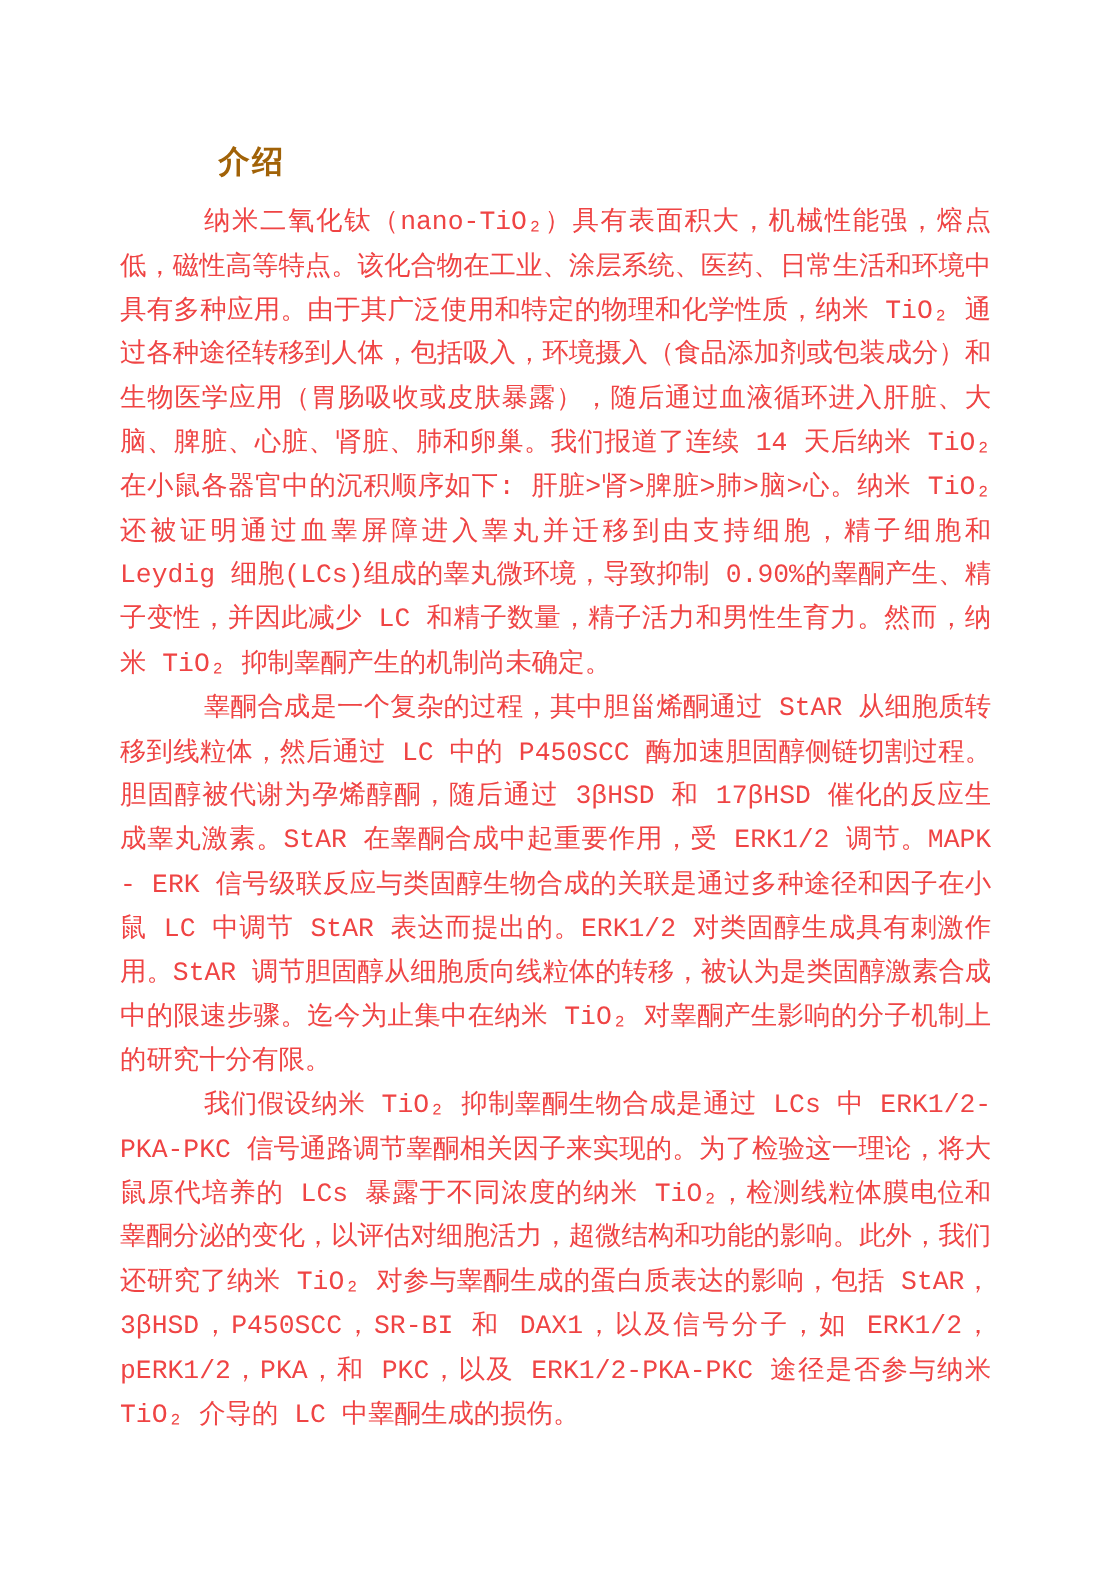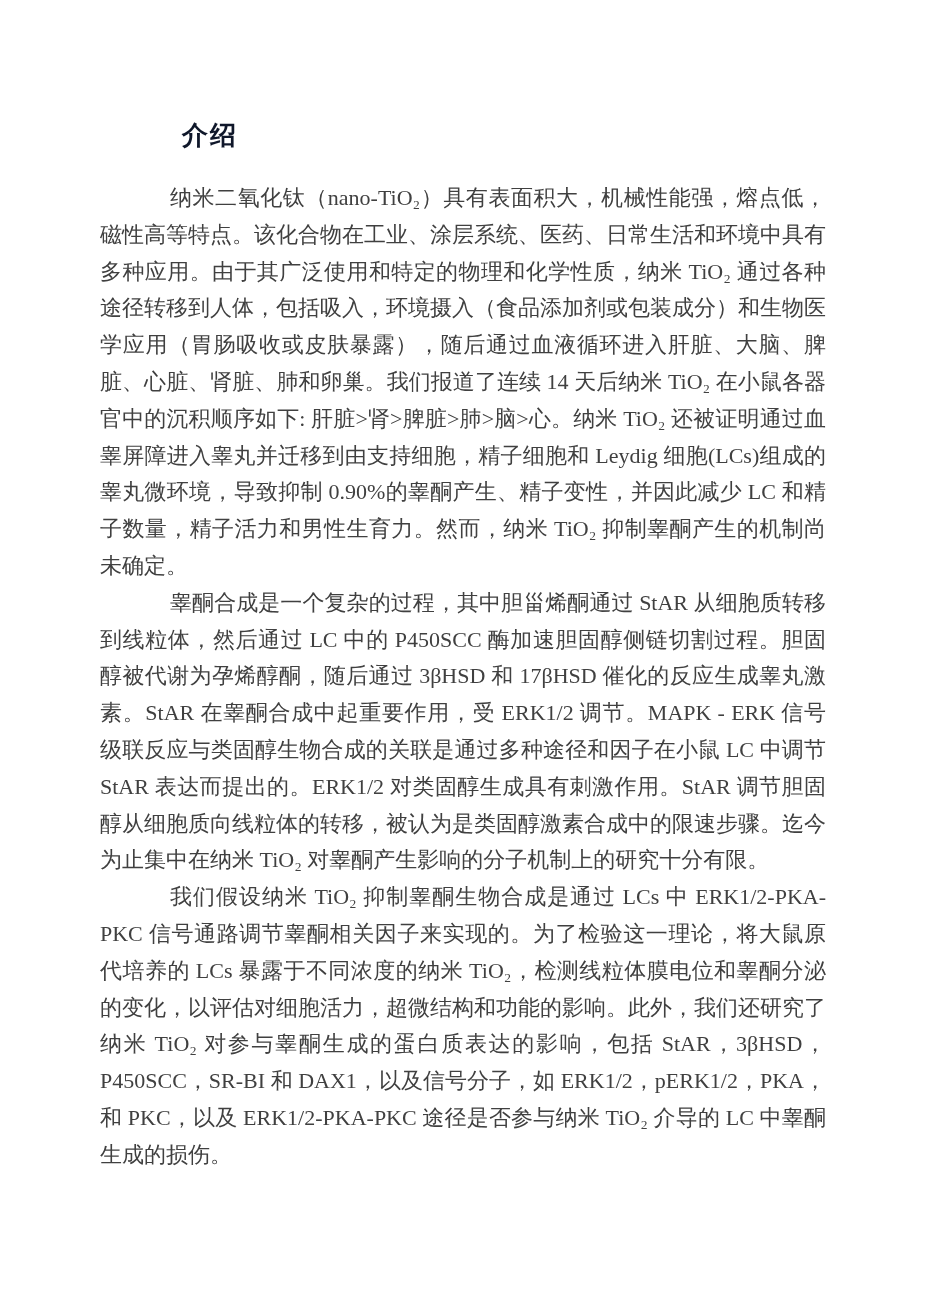--- a/index.html
+++ b/index.html
@@ -25,31 +25,31 @@
     left: 100px;
     top: 119px;
     width: 726px;
   }
 
   .doc-heading {
     font-family: "DejaVu Sans", "Liberation Sans", sans-serif;
     font-weight: bold;
     font-size: 26px;
     line-height: 32px;
-    color: #0f172a;
+    color: #a16207;
     margin-left: 82px;
-    margin-bottom: 29px;
+    margin-bottom: 17px;
     letter-spacing: 2px;
   }
 
   .doc-paragraph {
-    font-family: Liberation Serif, serif;
+    font-family: Liberation Mono, monospace;
     font-size: 22px;
     line-height: 36.8px;
-    color: #404040;
+    color: #ef4444;
     text-align: justify;
     text-justify: inter-ideograph;
     text-indent: 70px;
     word-break: break-word;
   }
 </style>
 </head>
 <body>
 
 <div class="doc-page">

